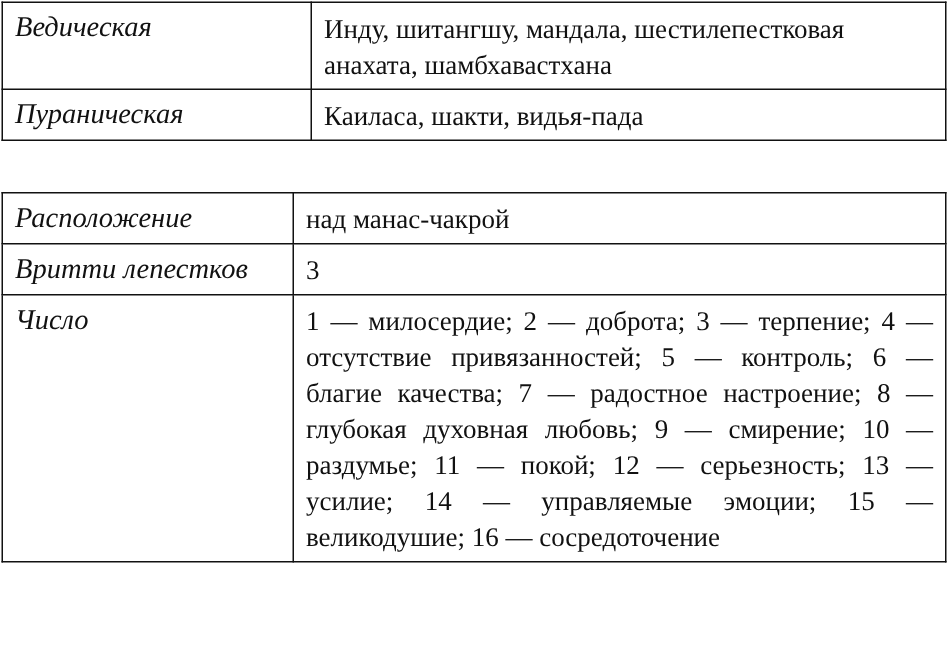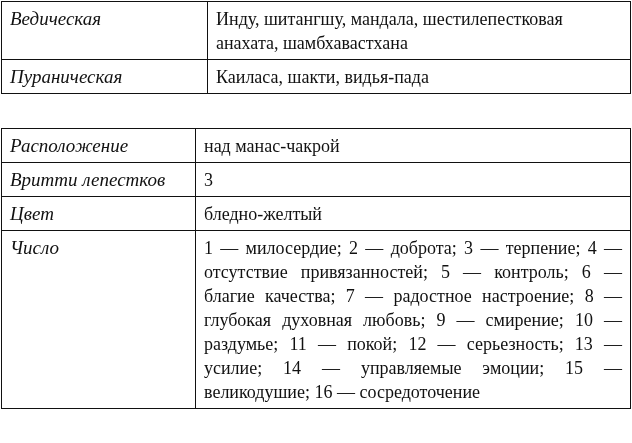--- a/index.html
+++ b/index.html
@@ -35,21 +35,17 @@
   <tbody>
       <tr>
     <td class="label">Расположение</td>
     <td class="value">над манас-чакрой</td>
   </tr>
   <tr>
     <td class="label">Вритти лепестков</td>
     <td class="value">3</td>
   </tr>
   <tr>
-    <td class="label">Цвет</td>
-    <td class="value">бледно-желтый</td>
-  </tr>
-  <tr>
     <td class="label">Число</td>
     <td class="value just">1 — милосердие; 2 — доброта; 3 — терпение; 4 — отсутствие привязанностей; 5 — контроль; 6 — благие качества; 7 — радостное настроение; 8 — глубокая духовная любовь; 9 — смирение; 10 — раздумье; 11 — покой; 12 — серьезность; 13 — усилие; 14 — управляемые эмоции; 15 — великодушие; 16 — сосредоточение</td>
   </tr>
 </tbody>
   </table>
 
 </body></html>

